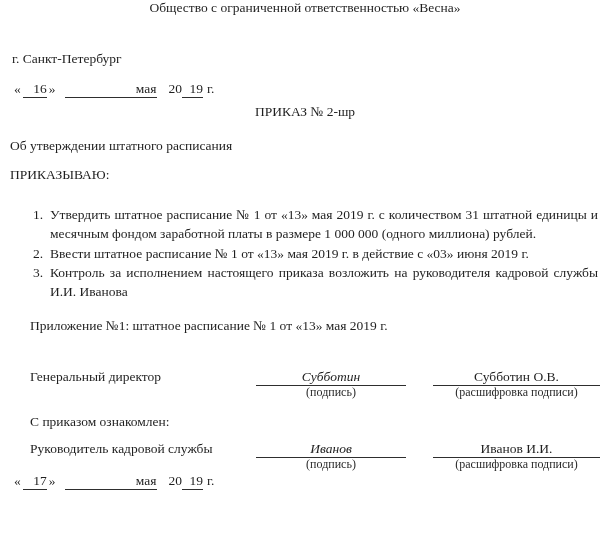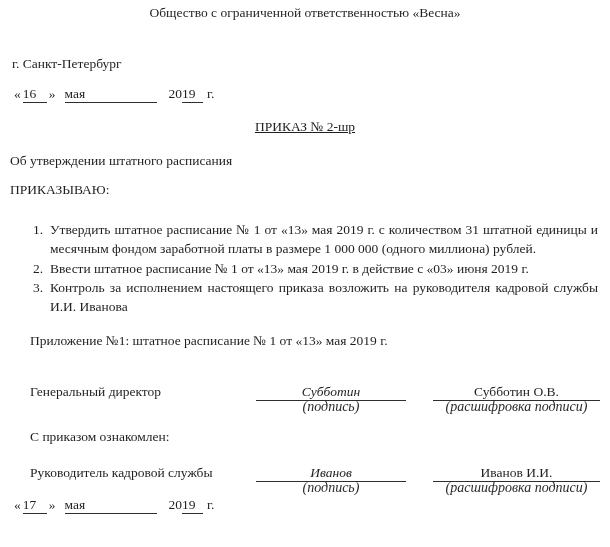--- a/index.html
+++ b/index.html
@@ -5,59 +5,58 @@
   html,body { margin:0; padding:0; background:#ffffff; }
   .page {
     position:relative;
     width:610px; height:547px;
     background:#ffffff;
     color:#1f1f1f;
     font-family:"Liberation Serif","DejaVu Serif",serif;
     font-size:13.5px;
     overflow:hidden;
     box-sizing:border-box;
-    padding-top:5px;
   }
   .org-header { text-align:center; line-height:16px; }
   .city-line { margin:35px 0 0 12px; line-height:16px; }
 
   .date-line { margin:14px 0 0 13px; line-height:16px; white-space:nowrap; }
   .date-line .dq { padding:0 1px; }
   .fill {
     display:inline-block;
     border-bottom:1px solid #2e2e2e;
-    text-align:left;
+    text-align:right;
   }
   .fill.day   { width:24px; margin:0 1px; }
   .fill.month { width:92px; margin:0 8px; }
   .fill.year  { width:21px; }
   .cent { margin-left:4px; }
   .suffix { margin-left:4px; }
 
-  .order-title { text-align:center; margin-top:16px; line-height:16px;text-decoration:underline; }
+  .order-title { text-align:center; margin-top:6px; line-height:16px; }
   .subject   { margin:18px 0 0 10px; line-height:16px; }
   .directive { margin:13px 0 0 10px; line-height:16px; }
 
   .order-list { margin-top:22px; }
   .list-item { display:flex; line-height:19.3px; }
   .list-item .num { flex:0 0 17px; margin-left:33px; }
   .list-item .item-text { width:548px; text-align:justify; }
 
   .attachment { margin:16px 0 0 30px; line-height:17px; }
 
   .sig-row { display:flex; align-items:flex-start; }
   .sig-row-1 { margin-top:34px; }
-  .sig-row-2 { margin-top:19px; }
+  .sig-row-2 { margin-top:10px; }
   .sig-label { flex:0 0 196px; margin-left:30px; line-height:17px; }
   .sig-col { text-align:center; }
   .sig-col-1 { flex:0 0 150px; margin-left:30px; }
   .sig-col-2 { flex:0 0 167px; margin-left:27px; }
   .sig-value { border-bottom:1px solid #2e2e2e; line-height:17px; padding:0 2px; }
   .sig-value.italic { font-style:italic; }
-  .sig-caption { font-size:14px; line-height:10px; color:#2a2a2a; padding-top:1px;font-style:italic; }
+  .sig-caption { font-size:12px; line-height:10px; color:#2a2a2a; padding-top:1px; }
 
   .ack-line { margin:17px 0 0 30px; line-height:16px; }
   .date-line.bottom { margin:4px 0 0 13px; }
 </style>
 </head>
 <body>
 
 <div class="page">
 
   <div class="org-header">

